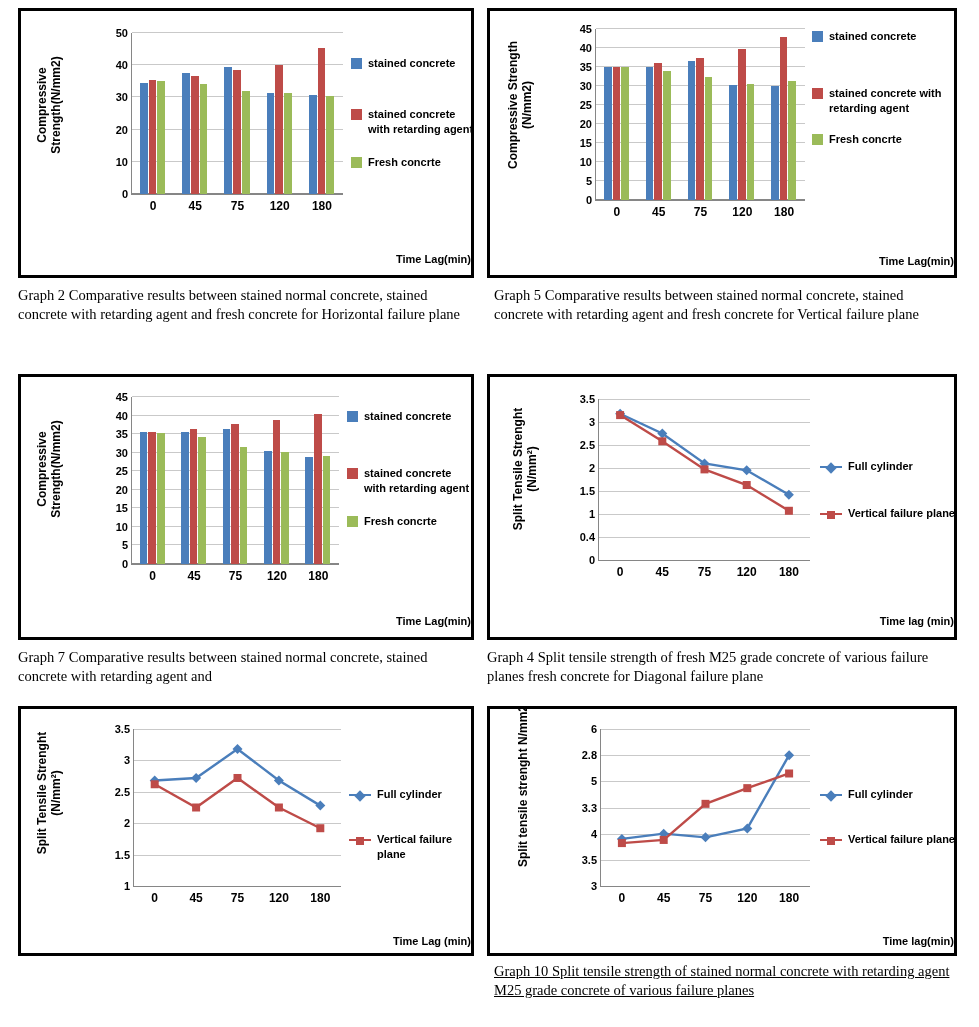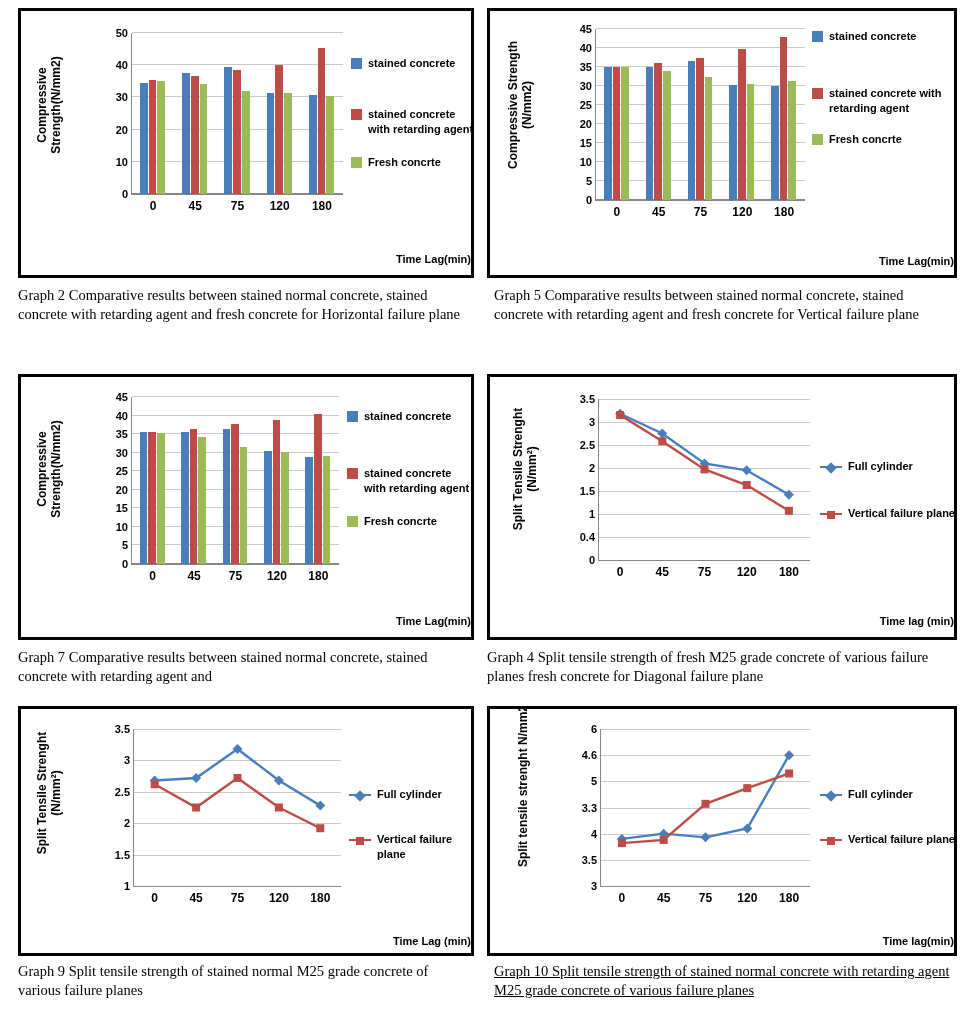--- a/index.html
+++ b/index.html
@@ -347,38 +347,37 @@
           </div>
         <div class="legend-item" style="margin-top:30px">
             <span class="lg-line" style="border-color:#be4b48">
               <span class="mk" style="background:#be4b48"></span>
             </span>
             <span class="legend-text">Vertical failure plane</span>
           </div>
       </div>
     </div>
   </div>
-  <div class="cell caption" style="left:18px;top:962px;width:450px;">Graph 9 Split tensile strength of stained normal M25 grade concrete of various failure planes</div>
 
   <div class="cell" style="left:487px;top:706px;width:470px;height:250px;">
     <div class="chartbox" style="width:470px;height:250px;">
       <div class="ylabel" style="left:-50px;top:70px;width:165px;">Split tensile strenght N/mm2</div>
       <div class="plot" id="p10" style="left:110px;top:20px;width:210px;height:158px;">
           <div class="grid" style="top: 157px; border-top-color: rgb(134, 134, 134);"></div>
           <div class="ytick" style="top: 157px;">3</div>
           <div class="grid" style="top: 130.833px;"></div>
           <div class="ytick" style="top: 130.833px;">3.5</div>
           <div class="grid" style="top: 104.667px;"></div>
           <div class="ytick" style="top: 104.667px;">4</div>
           <div class="grid" style="top: 78.5px;"></div>
           <div class="ytick" style="top: 78.5px;">3.3</div>
           <div class="grid" style="top: 52.3333px;"></div>
           <div class="ytick" style="top: 52.3333px;">5</div>
           <div class="grid" style="top: 26.1667px;"></div>
-          <div class="ytick" style="top: 26.1667px;">4.6</div>
+          <div class="ytick" style="top: 26.1667px;">2.8</div>
           <div class="grid" style="top: 0px;"></div>
           <div class="ytick" style="top: 0px;">6</div>
           <div class="xtick" style="left: 20.9px;">0</div>
           <div class="xtick" style="left: 62.7px;">45</div>
           <div class="xtick" style="left: 104.5px;">75</div>
           <div class="xtick" style="left: 146.3px;">120</div>
           <div class="xtick" style="left: 188.1px;">180</div>
           <svg class="series" width="209" height="157">
             <polyline points="20.9,109.9 62.699999999999996,104.66666666666667 104.5,108.32999999999998 146.29999999999998,99.43333333333335 188.1,26.166666666666657" fill="none" stroke="#4a7ebb" stroke-width="2.4"></polyline>
             <polygon points="20.9,104.9 25.9,109.9 20.9,114.9 15.899999999999999,109.9" fill="#4a7ebb"></polygon>

